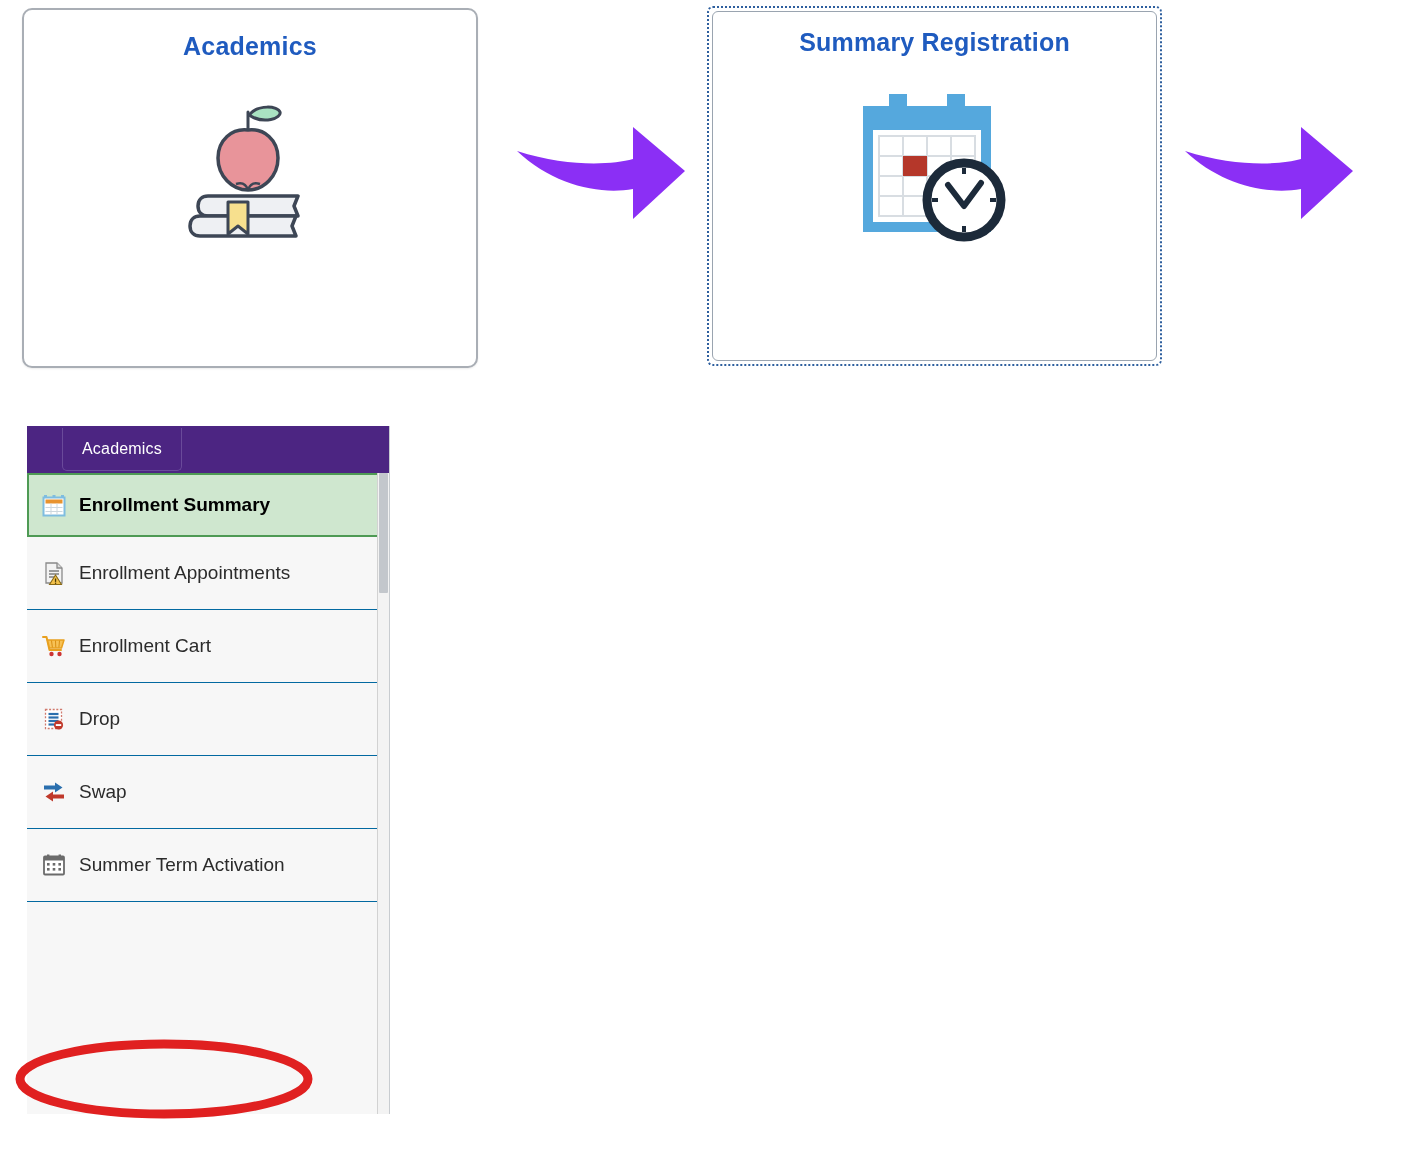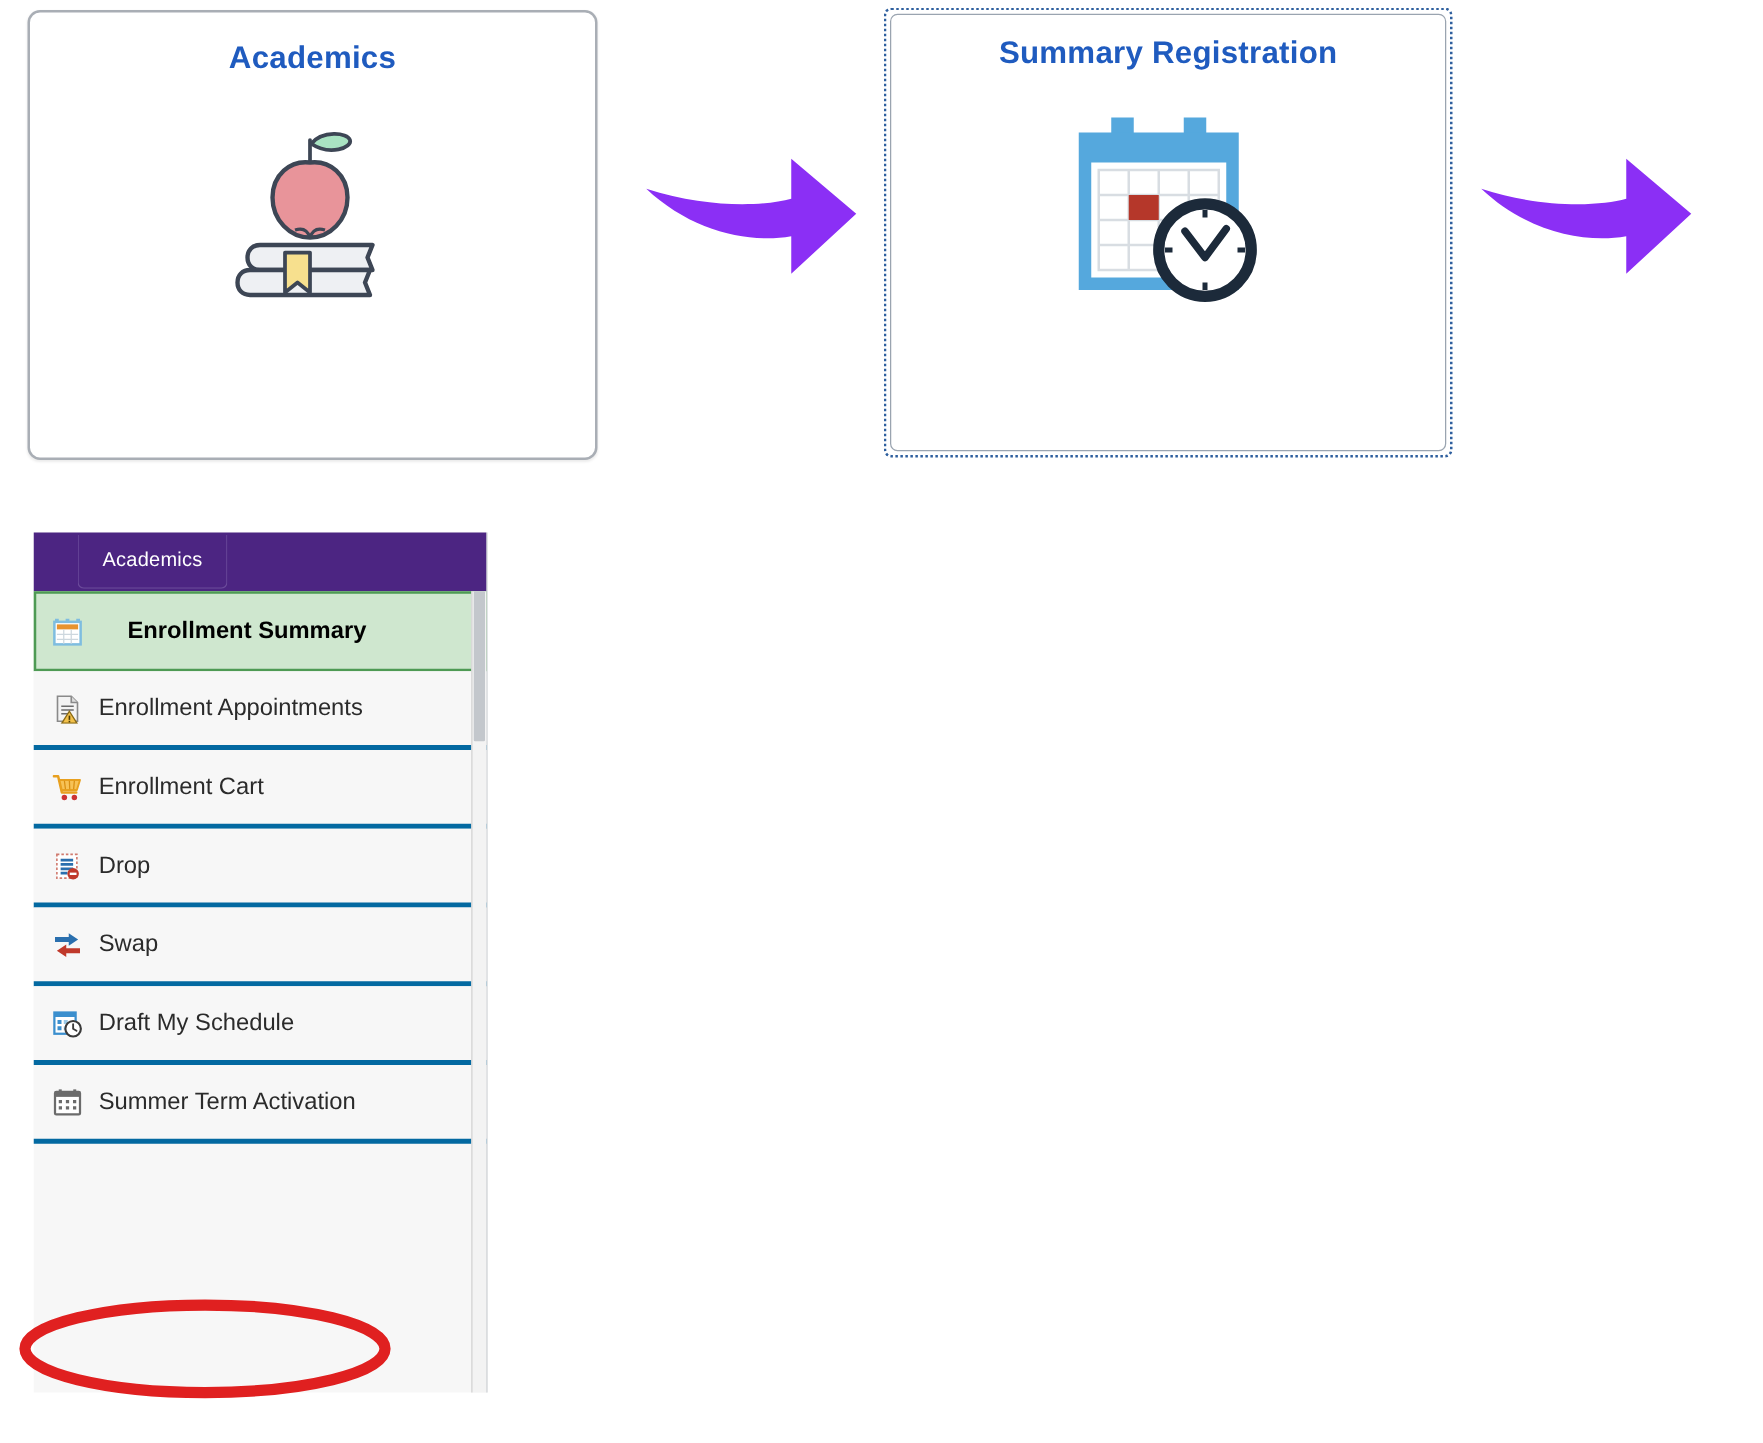--- a/index.html
+++ b/index.html
@@ -115,32 +115,31 @@
     font-size: 16px;
     letter-spacing: 0.2px;
   }
 
   .nav-list {
     position: relative;
   }
   .nav-item {
     display: flex;
     align-items: center;
-    height: 63px;
+    height: 73px;
     padding-left: 12px;
     box-sizing: border-box;
-    border-bottom: 4px solid #0369a1;
+    border-bottom: 1px solid #0369a1;
     background: #f7f7f7;
   }
   .nav-item.selected {
     background: #cfe7cf;
     border: 2px solid #4e9a54;
     height: 64px;
     padding-left: 10px;
-    gap: 23px;
   }
   .nav-icon {
     width: 30px;
     min-width: 30px;
     height: 30px;
     display: flex;
     align-items: center;
     justify-content: center;
     margin-right: 10px;
   }
@@ -343,39 +342,20 @@
       <span class="nav-icon">
         <svg width="24" height="24" viewBox="0 0 24 24" aria-hidden="true">
           <path d="M2 5.5 L13 5.5 L13 2.5 L20.5 7.5 L13 12.5 L13 9.5 L2 9.5 Z" fill="#2a6fae"></path>
           <path d="M22 14.5 L11 14.5 L11 11.5 L3.5 16.5 L11 21.5 L11 18.5 L22 18.5 Z" fill="#c0392b"></path>
         </svg>
       </span>
       <span class="nav-label">Swap</span>
     </div>
 
 
-    <div class="nav-item">
-      <span class="nav-icon">
-        <svg width="24" height="24" viewBox="0 0 24 24" aria-hidden="true">
-          <rect x="1.5" y="3" width="17" height="17" fill="#ffffff" stroke="#3b8fce" stroke-width="1.8"></rect>
-          <rect x="1.5" y="3" width="17" height="3.6" fill="#3b8fce"></rect>
-          <g fill="#3b8fce">
-            <rect x="4" y="9" width="3.2" height="3.2"></rect>
-            <rect x="4" y="14" width="3.2" height="3.2"></rect>
-          </g>
-          <g fill="#9cc9e6">
-            <rect x="9" y="9" width="3.2" height="3.2"></rect>
-            <rect x="9" y="14" width="3.2" height="3.2"></rect>
-          </g>
-          <circle cx="16.5" cy="16" r="6.2" fill="#ffffff" stroke="#3a3a3a" stroke-width="1.7"></circle>
-          <path d="M16.5 12.3 L16.5 16 L19.2 17.6" fill="none" stroke="#3a3a3a" stroke-width="1.5" stroke-linecap="round"></path>
-        </svg>
-      </span>
-      <span class="nav-label">Draft My Schedule</span>
-    </div>
 
 
     <div class="nav-item">
       <span class="nav-icon">
         <svg width="24" height="24" viewBox="0 0 24 24" aria-hidden="true">
           <rect x="2" y="3.5" width="20" height="18" rx="1" fill="#ffffff" stroke="#6b6b6b" stroke-width="1.8"></rect>
           <rect x="2" y="3.5" width="20" height="4" fill="#6b6b6b"></rect>
           <rect x="5" y="1.5" width="2.4" height="3.6" fill="#6b6b6b"></rect>
           <rect x="16.6" y="1.5" width="2.4" height="3.6" fill="#6b6b6b"></rect>
           <g fill="#6b6b6b">

